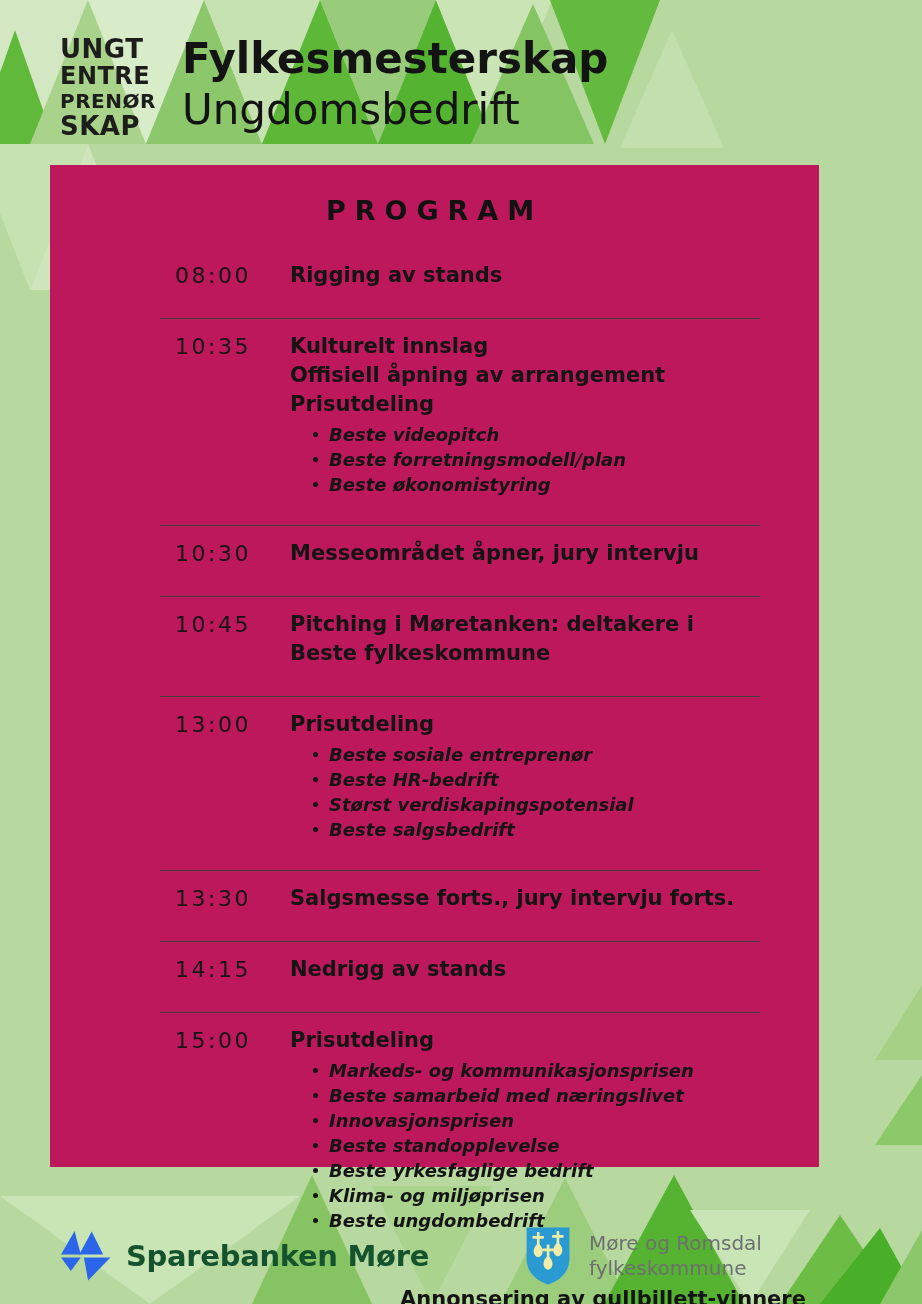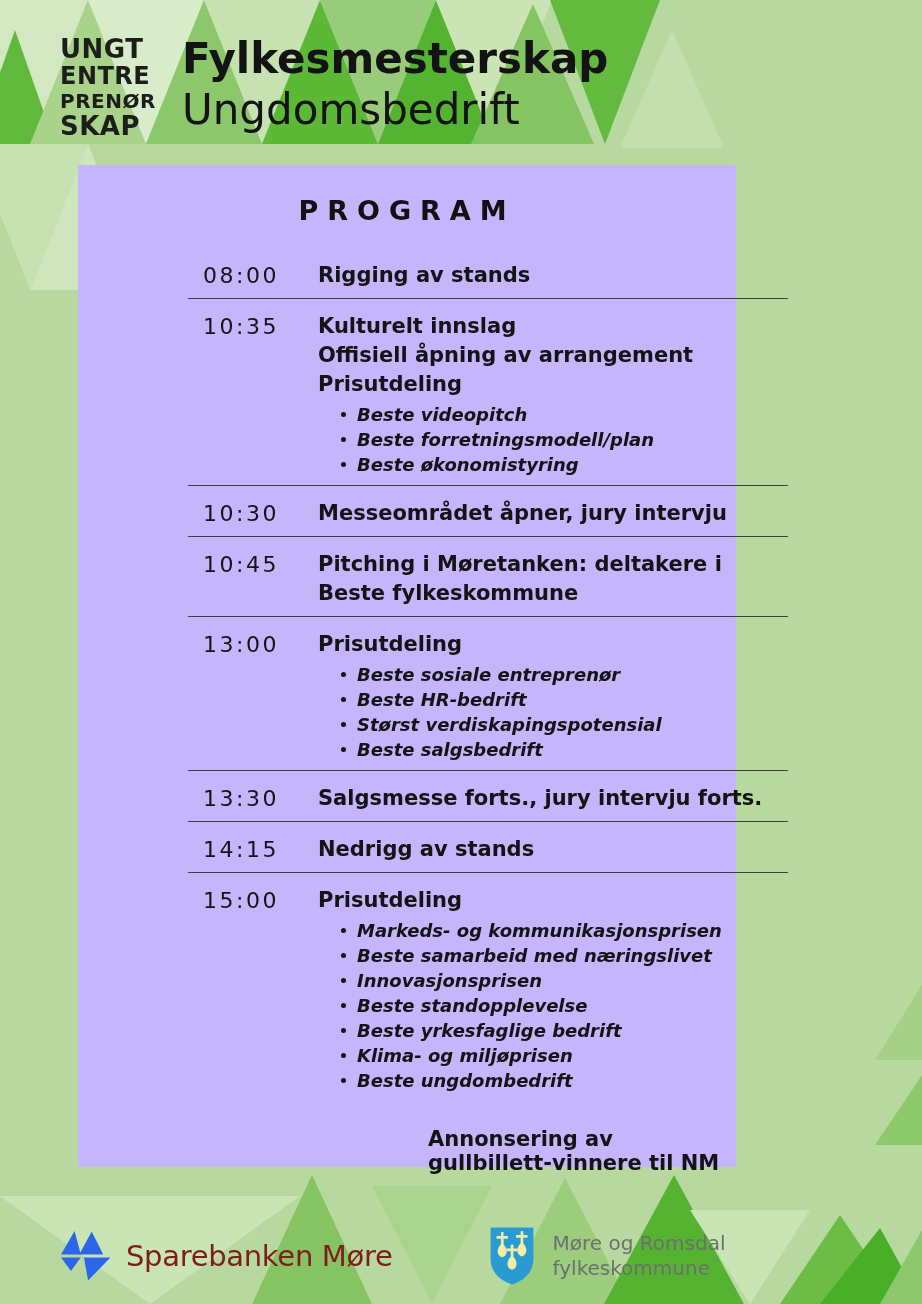--- a/index.html
+++ b/index.html
@@ -12,38 +12,38 @@
   .ue-logo div{letter-spacing:.5px;}
   .ue-l1{font-size:26px;}
   .ue-l2{font-size:24px;margin-top:2px;}
   .ue-l3{font-size:20px;margin-top:3px;}
   .ue-l4{font-size:26px;margin-top:2px;letter-spacing:1.5px;}
   .title-block{position:absolute;left:182px;top:34px;color:#131313;}
   .title-main{font-size:42px;font-weight:800;line-height:50px;}
   .title-sub{font-size:42px;font-weight:400;line-height:52px;}
 
   
-  .card{position:absolute;left:78px;top:165px;width:658px;height:1002px;background:#c4b5fd;}
+  .card{position:absolute;left:50px;top:165px;width:769px;height:1002px;background:#be185d;}
   .card-heading{margin-top:30px;text-align:center;font-size:27px;font-weight:800;letter-spacing:9px;color:#111;}
   .rows{margin-top:22px;}
   .row{margin-left:110px;width:600px;box-sizing:border-box;display:flex;
-       padding:13px 0 8px 15px;border-bottom:1.6px solid #3f3f3f;}
+       padding:13px 0 28px 15px;border-bottom:1.6px solid #3f3f3f;}
   .row.last{border-bottom:none;}
   .time{width:115px;flex:0 0 115px;font-size:22px;font-weight:500;letter-spacing:2.5px;color:#141414;padding-top:2px;}
   .ev{flex:1;color:#141414;}
   .ev-line{font-size:21px;font-weight:600;line-height:29px;}
   .bullets{margin-top:3px;margin-left:23px;font-style:italic;}
   .b-item{display:flex;align-items:flex-start;line-height:25px;font-size:18px;font-weight:600;}
   .b-dot{flex:0 0 5px;width:5px;height:5px;border-radius:50%;background:#161616;margin:10px 11px 0 0;}
   .note{margin-left:350px;margin-top:26px;font-size:21px;font-weight:700;color:#141414;}
 
   
   .sponsors{position:absolute;left:60px;top:1222px;display:flex;align-items:center;}
   .bank-logo{width:52px;height:64px;display:block;}
-  .bank-name{margin-left:14px;font-size:29px;font-weight:400;color:#7f1d1d;letter-spacing:-.3px;}
+  .bank-name{margin-left:14px;font-size:29px;font-weight:700;color:#14532d;letter-spacing:-.3px;}
   .county{display:flex;align-items:center;margin-left:94px;}
   .shield-logo{width:50px;height:68px;display:block;}
   .county-name{margin-left:16px;color:#6c706e;font-size:20px;font-weight:500;line-height:25px;}
 </style>
 </head>
 <body>
 
 <div id="page">
 
   <svg id="bg" viewBox="0 0 922 1304" preserveAspectRatio="none" aria-hidden="true">

